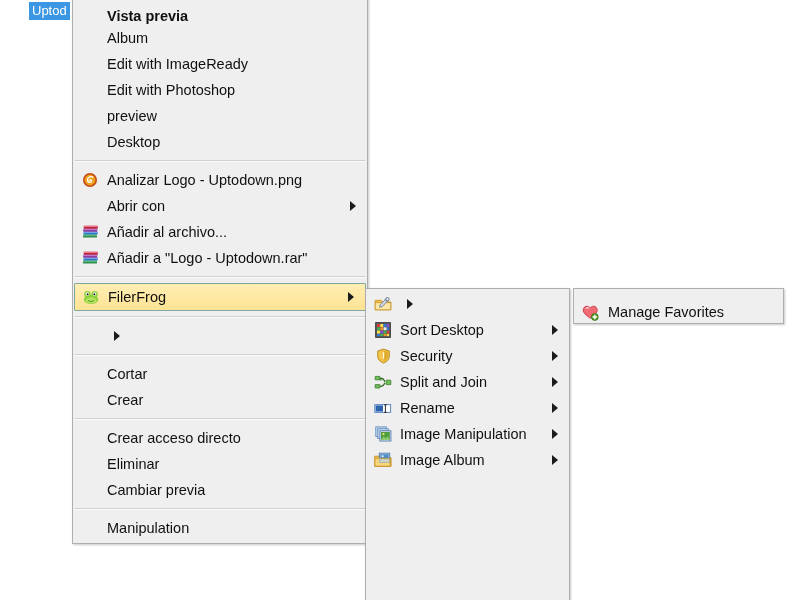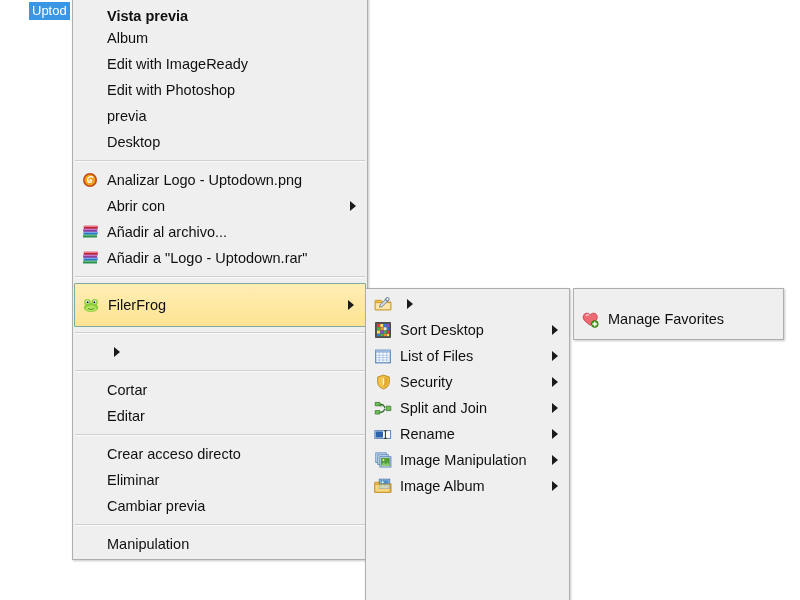--- a/index.html
+++ b/index.html
@@ -76,21 +76,21 @@
   }
 
   
   .menu-item.highlight {
     background: #ffe9a4;
     background: linear-gradient(to bottom, #ffeeb4 0%, #fde393 100%);
     border: 1px solid #7fa8a0;
     border-radius: 1px;
     padding-left: 3px;
     margin: 0 1px;
-    height: 44px;
+    height: 28px;
   }
   .menu-item.highlight .icon-slot { height: 24px; }
 
   
   .arrow {
     width: 10px;
     min-width: 10px;
     height: 10px;
     margin-left: 10px;
     position: relative;
@@ -125,22 +125,22 @@
     left: 365px;
     top: 288px;
     width: 205px;
     height: 316px;
   }
 
   #menu-favorites {
     left: 573px;
     top: 288px;
     width: 211px;
-    height: 52px;
-    padding-top: 17px;
+    height: 36px;
+    padding-top: 10px;
   }
 
   
   .ico { display: block; }
 </style>
 </head>
 <body>
 
 <div id="root">
 
@@ -158,21 +158,21 @@
       <div class="menu-item">
         <span class="icon-slot"></span>
         <span class="label">Edit with ImageReady</span>
       </div>
       <div class="menu-item">
         <span class="icon-slot"></span>
         <span class="label">Edit with Photoshop</span>
       </div>
       <div class="menu-item">
         <span class="icon-slot"></span>
-        <span class="label">previa</span>
+        <span class="label">preview</span>
       </div>
       <div class="menu-item">
         <span class="icon-slot"></span>
         <span class="label">Desktop</span>
       </div>
       <div class="separator"></div>
       <div class="menu-item">
         <span class="icon-slot">
           <svg class="ico" width="16" height="16" viewBox="0 0 16 16">
             <circle cx="8" cy="8" r="7" fill="#c24a16"></circle>
@@ -244,21 +244,21 @@
         <span class="icon-slot"></span>
         <span class="arrow"></span>
       </div>
       <div class="separator"></div>
       <div class="menu-item">
         <span class="icon-slot"></span>
         <span class="label">Cortar</span>
       </div>
       <div class="menu-item">
         <span class="icon-slot"></span>
-        <span class="label">Editar</span>
+        <span class="label">Crear</span>
       </div>
       <div class="separator"></div>
       <div class="menu-item">
         <span class="icon-slot"></span>
         <span class="label">Crear acceso directo</span>
       </div>
       <div class="menu-item">
         <span class="icon-slot"></span>
         <span class="label">Eliminar</span>
       </div>
@@ -306,34 +306,20 @@
             <rect x="5.3" y="11.9" width="3" height="2.2" fill="#3fb14e"></rect>
             <rect x="8.6" y="11.9" width="3" height="2.2" fill="#ef8f2a"></rect>
             <rect x="11.9" y="11.9" width="2.2" height="2.2" fill="#ffe44d"></rect>
           </svg>
         </span>
         <span class="label">Sort Desktop</span>
         <span class="arrow"></span>
       </div>
       <div class="menu-item">
         <span class="icon-slot">
-          <svg class="ico" width="16" height="15" viewBox="0 0 16 15">
-            <rect x="0.7" y="1.2" width="14.6" height="12.6" fill="#ffffff" stroke="#4d7ab5" stroke-width="1.1"></rect>
-            <rect x="0.7" y="1.2" width="14.6" height="2.6" fill="#9dbbe0"></rect>
-            <g stroke="#9dbbe0" stroke-width="0.8">
-              <path d="M0.7 6.2h14.6M0.7 8.6h14.6M0.7 11h14.6"></path>
-              <path d="M4.3 3.8v10M8 3.8v10M11.7 3.8v10"></path>
-            </g>
-          </svg>
-        </span>
-        <span class="label">List of Files</span>
-        <span class="arrow"></span>
-      </div>
-      <div class="menu-item">
-        <span class="icon-slot">
           <svg class="ico" width="15" height="16" viewBox="0 0 15 16">
             <path d="M7.5 1.1l5.8 1.9v5c0 3.5-2.4 5.9-5.8 7-3.4-1.1-5.8-3.5-5.8-7v-5z" fill="#f2c44a" stroke="#b4841a" stroke-width="0.9"></path>
             <path d="M7.5 2.6l4.3 1.4v3.9c0 2.6-1.8 4.4-4.3 5.3z" fill="#e0ab2d"></path>
             <path d="M7.5 4.6v5.6" stroke="#fff6d0" stroke-width="1.4" stroke-linecap="round"></path>
           </svg>
         </span>
         <span class="label">Security</span>
         <span class="arrow"></span>
       </div>
       <div class="menu-item">

